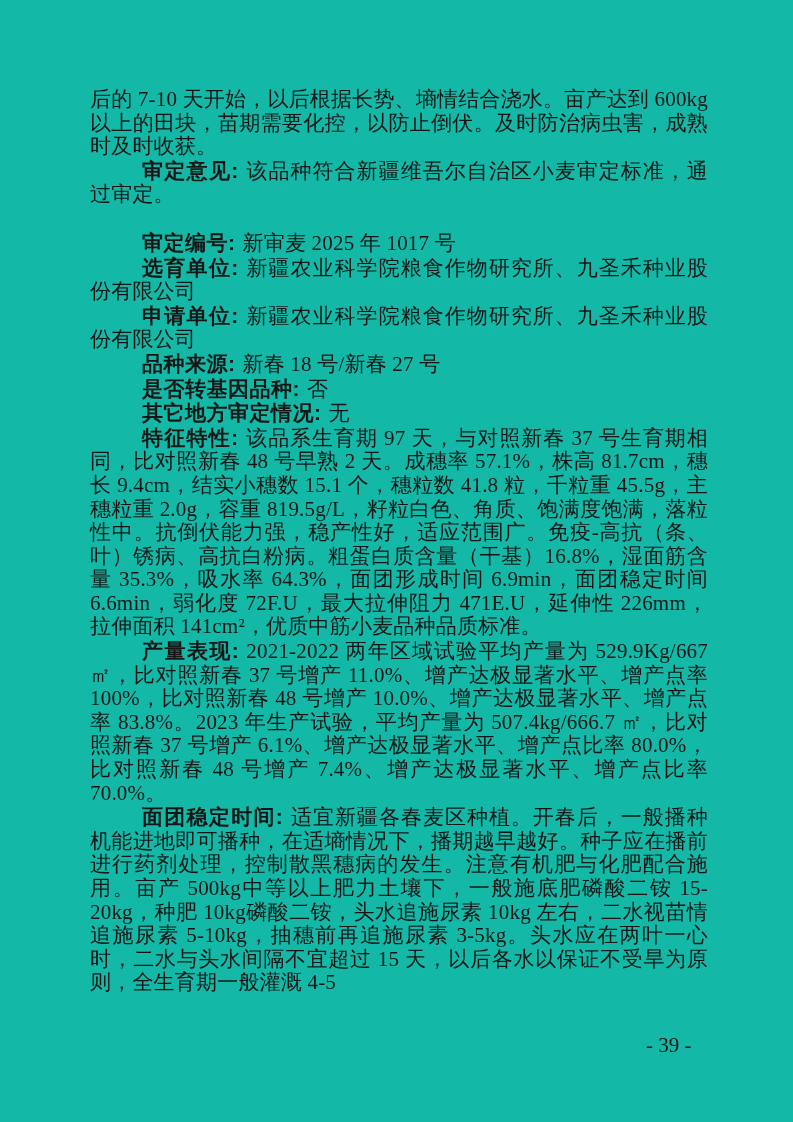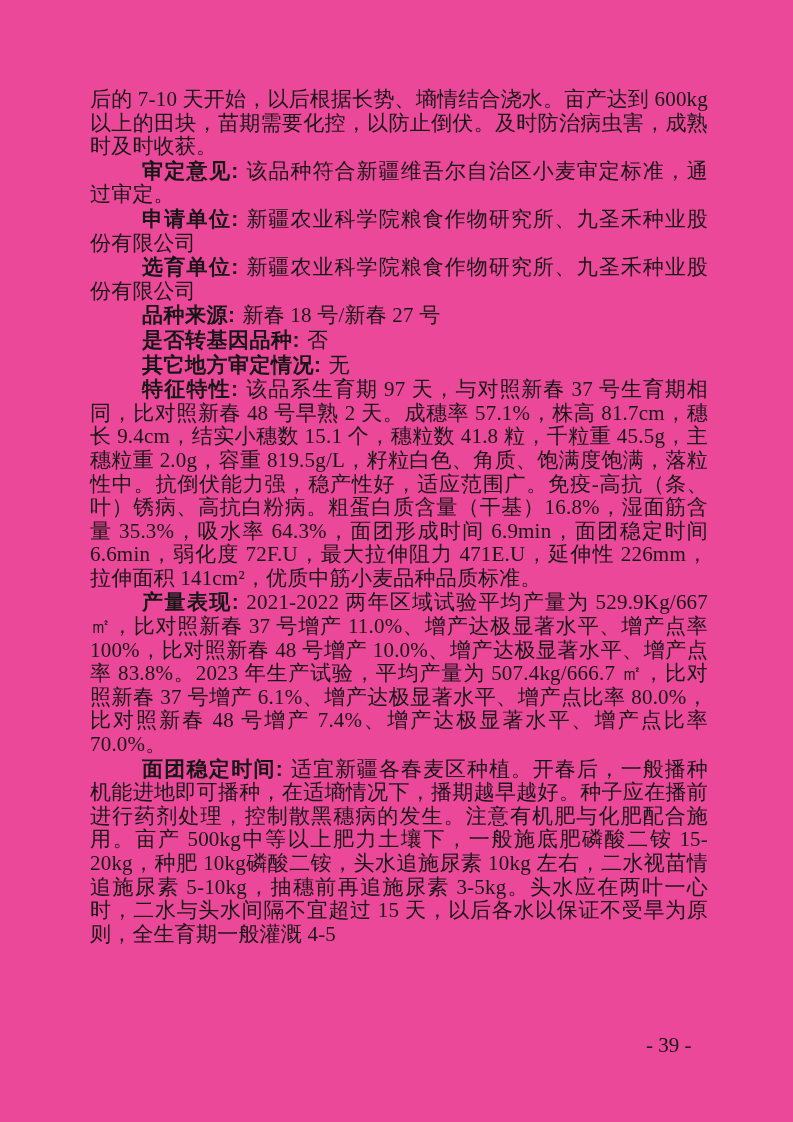--- a/index.html
+++ b/index.html
@@ -4,21 +4,21 @@
 <style>
   html, body {
     margin: 0;
     padding: 0;
     background: #ffffff;
   }
   .page {
     position: relative;
     width: 793px;
     height: 1122px;
-    background: #ec4899;
+    background: #14b8a6;
     overflow: hidden;
     font-family: "Liberation Serif", "DejaVu Serif", serif;
     color: #161616;
   }
   .content {
     position: absolute;
     left: 90px;
     top: 88px;
     width: 618px;
     font-size: 21px;
@@ -52,22 +52,23 @@
     color: #161616;
   }
 </style>
 </head>
 <body>
 
 <div class="page">
   <div class="content">
       <p class="para"><span class="para-text">后的 7-10 天开始，以后根据长势、墒情结合浇水。亩产达到 600kg以上的田块，苗期需要化控，以防止倒伏。及时防治病虫害，成熟时及时收获。</span></p>
       <p class="para indented"><span class="field-label">审定意见:</span><span class="para-text">该品种符合新疆维吾尔自治区小麦审定标准，通过审定。</span></p>
+      <p class="para indented gap-before"><span class="field-label">审定编号:</span><span class="para-text">新审麦 2025 年 1017 号</span></p>
+      <p class="para indented"><span class="field-label">选育单位:</span><span class="para-text">新疆农业科学院粮食作物研究所、九圣禾种业股份有限公司</span></p>
       <p class="para indented"><span class="field-label">申请单位:</span><span class="para-text">新疆农业科学院粮食作物研究所、九圣禾种业股份有限公司</span></p>
-      <p class="para indented"><span class="field-label">选育单位:</span><span class="para-text">新疆农业科学院粮食作物研究所、九圣禾种业股份有限公司</span></p>
       <p class="para indented"><span class="field-label">品种来源:</span><span class="para-text">新春 18 号/新春 27 号</span></p>
       <p class="para indented"><span class="field-label">是否转基因品种:</span><span class="para-text">否</span></p>
       <p class="para indented"><span class="field-label">其它地方审定情况:</span><span class="para-text">无</span></p>
       <p class="para indented"><span class="field-label">特征特性:</span><span class="para-text">该品系生育期 97 天，与对照新春 37 号生育期相同，比对照新春 48 号早熟 2 天。成穗率 57.1%，株高 81.7cm，穗长 9.4cm，结实小穗数 15.1 个，穗粒数 41.8 粒，千粒重 45.5g，主穗粒重 2.0g，容重 819.5g/L，籽粒白色、角质、饱满度饱满，落粒性中。抗倒伏能力强，稳产性好，适应范围广。免疫-高抗（条、叶）锈病、高抗白粉病。粗蛋白质含量（干基）16.8%，湿面筋含量 35.3%，吸水率 64.3%，面团形成时间 6.9min，面团稳定时间 6.6min，弱化度 72F.U，最大拉伸阻力 471E.U，延伸性 226mm，拉伸面积 141cm²，优质中筋小麦品种品质标准。</span></p>
       <p class="para indented"><span class="field-label">产量表现:</span><span class="para-text">2021-2022 两年区域试验平均产量为 529.9Kg/667 ㎡，比对照新春 37 号增产 11.0%、增产达极显著水平、增产点率 100%，比对照新春 48 号增产 10.0%、增产达极显著水平、增产点率 83.8%。2023 年生产试验，平均产量为 507.4kg/666.7 ㎡，比对照新春 37 号增产 6.1%、增产达极显著水平、增产点比率 80.0%，比对照新春 48 号增产 7.4%、增产达极显著水平、增产点比率 70.0%。</span></p>
       <p class="para indented"><span class="field-label">面团稳定时间:</span><span class="para-text">适宜新疆各春麦区种植。开春后，一般播种机能进地即可播种，在适墒情况下，播期越早越好。种子应在播前进行药剂处理，控制散黑穗病的发生。注意有机肥与化肥配合施用。亩产 500kg中等以上肥力土壤下，一般施底肥磷酸二铵 15-20kg，种肥 10kg磷酸二铵，头水追施尿素 10kg 左右，二水视苗情追施尿素 5-10kg，抽穗前再追施尿素 3-5kg。头水应在两叶一心时，二水与头水间隔不宜超过 15 天，以后各水以保证不受旱为原则，全生育期一般灌溉 4-5</span></p>
     </div>
   <div class="page-number">- 39 -</div>
 </div>
 

